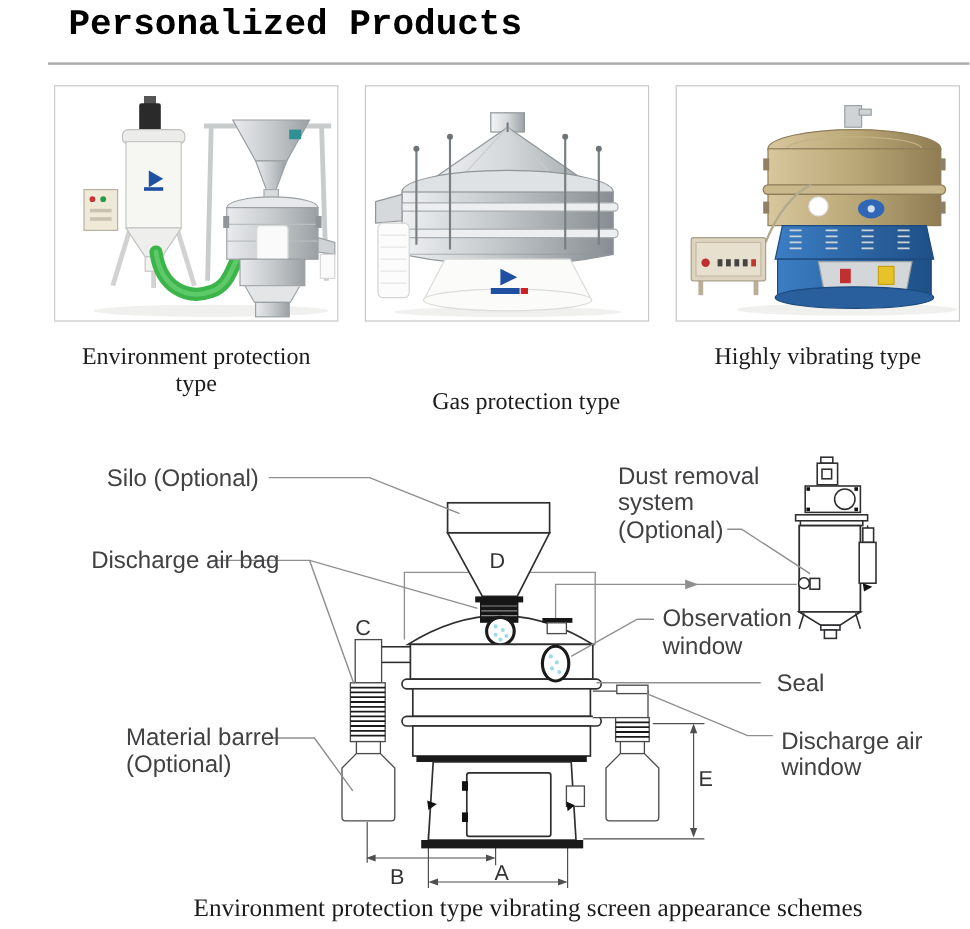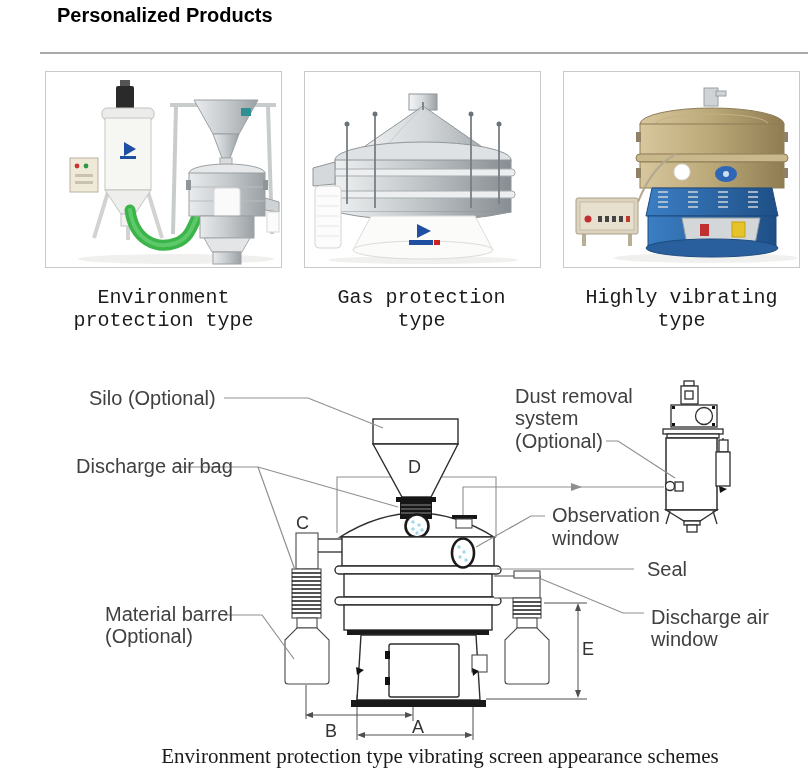--- a/index.html
+++ b/index.html
@@ -1,31 +1,31 @@
 <!DOCTYPE html>
 <html><head>
 <meta charset="utf-8">
 <style>
   html,body{margin:0;padding:0;background:#fff;}
   body{width:808px;height:774px;position:relative;overflow:hidden;
        font-family:"Liberation Sans",sans-serif;}
 
-  .page-title{position:absolute;left:57px;top:4px;font-size:20px;font-weight:bold;
-              color:#000;letter-spacing:0;font-family:Liberation Sans, sans-serif;}
+  .page-title{position:absolute;left:57px;top:4px;font-size:30px;font-weight:bold;
+              color:#000;letter-spacing:0;font-family:Liberation Mono, monospace;}
   .divider{position:absolute;left:40px;width:768px;top:52px;height:2px;background:#a9a9a9;}
 
   .card{position:absolute;top:71px;width:237px;height:197px;background:#fff;
         border:1px solid #c9c9c9;box-sizing:border-box;}
   .card svg{display:block;}
   .card-1{left:45px;} .card-2{left:304px;} .card-3{left:563px;}
 
   .caption{position:absolute;top:286px;width:237px;text-align:center;
            font-family:"Liberation Serif",serif;font-size:20px;line-height:1.15;color:#1c1c1c;}
-  .caption-1{left:45px;} .caption-2{left:303px;} .caption-3{left:563px;}
-  .caption .inner{display:inline-block;max-width:215px;font-family:Liberation Mono, monospace;}
+  .caption-1{left:45px;} .caption-2{left:320px;margin-top:38px;} .caption-3{left:563px;}
+  .caption .inner{display:inline-block;max-width:215px;}
 
   .diagram{position:absolute;left:0;top:355px;width:808px;height:395px;}
 
   .bottom-caption{position:absolute;left:70px;width:740px;top:744px;text-align:center;
                   font-family:"Liberation Serif",serif;font-size:21px;color:#1b1b1b;}
 
   
   .mline{stroke:#2e2e30;stroke-width:1.4;fill:#fff;}
   .mthin{stroke:#4a4a4c;stroke-width:1.1;fill:#fff;}
   .guide{stroke:#8f8f8f;stroke-width:1.1;fill:none;}

